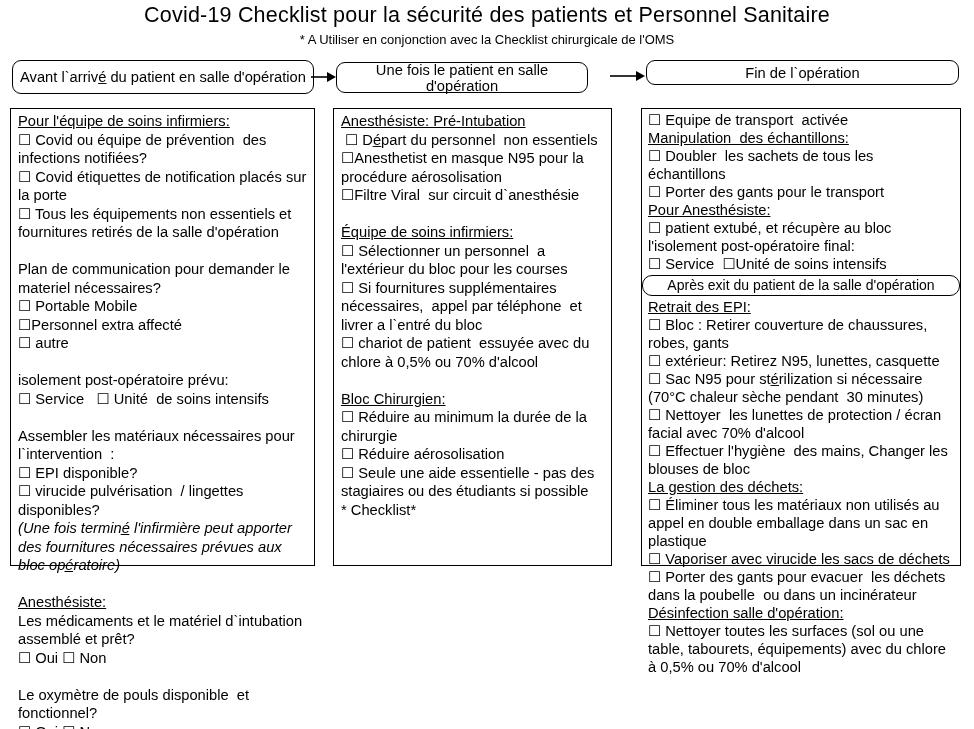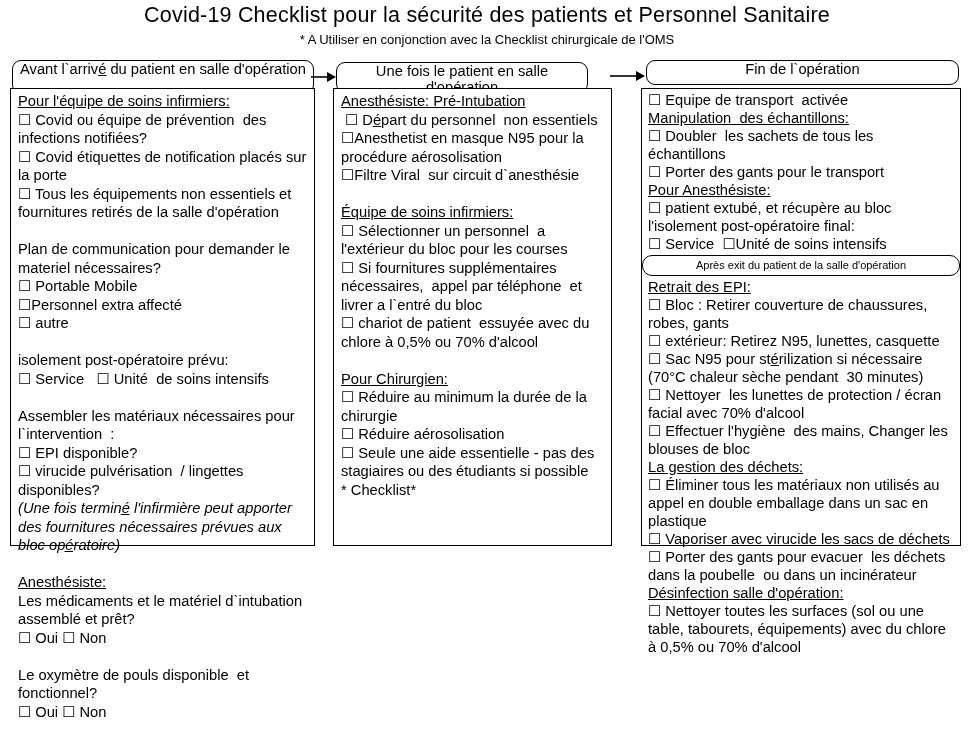--- a/index.html
+++ b/index.html
@@ -10,46 +10,46 @@
   .title {
     position:absolute; top:3px; left:0; width:100%; text-align:center;
     font-size:21.5px; font-weight:400; margin:0; letter-spacing:0.2px;
   }
   .subtitle {
     position:absolute; top:32px; left:0; width:100%; text-align:center;
     font-size:13px;
   }
   .flow-box {
     position:absolute; box-sizing:border-box; border:1.6px solid #000;
-    border-radius:9px; background:#fff; display:flex; 
+    border-radius:9px; background:#fff; display:flex; align-items:center;
     justify-content:center; text-align:center; font-size:14.7px; line-height:16px;
     padding:0 6px;
   }
   .box1 { left:12px;  top:60px; width:302px; height:34px; }
   .box2 { left:336px; top:62px; width:252px; height:31px; }
   .box3 { left:646px; top:60px; width:313px; height:25px; }
   .arrow { position:absolute; }
   .arrow1 { left:311px; top:71px; }
   .arrow2 { left:610px; top:70px; }
   .col {
-    position:absolute; top:88px; height:458px; box-sizing:border-box;
+    position:absolute; top:108px; height:458px; box-sizing:border-box;
     border:1.8px solid #000; background:#fff; font-size:14.7px;
     line-height:18.5px; padding:3px 7px;
   }
   .colL { left:10px;  width:305px; }
   .colM { left:333px; width:279px; }
   .colR { left:641px; width:320px; line-height:18px; padding:2px 6px; }
   .line { white-space:pre-wrap; }
   .heading { text-decoration:underline; }
   .italic { font-style:italic; }
   .colL .spacer, .colM .spacer { height:18.5px; }
   .sub-header {
     box-sizing:border-box; border:1.6px solid #000; border-radius:10px;
     background:#fff; margin:2px -6px 2px -6px; padding:1px 8px;
-    text-align:center; font-size:11px; line-height:17px;
+    text-align:center; font-size:14px; line-height:17px;
   }
 </style>
 </head>
 <body>
 
 <div class="page">
 
   <h1 class="title">Covid-19 Checklist pour la sécurité des patients et Personnel Sanitaire</h1>
   <div class="subtitle">*  A Utiliser  en conjonction  avec  la Checklist  chirurgicale  de l'OMS</div>
 
@@ -109,21 +109,21 @@
         <div class="line heading">Anesthésiste: Pré-Intubation</div>
         <div class="line normal"> ☐ Dé̲part du personnel  non essentiels</div>
         <div class="line normal">☐Anesthetist en masque N95 pour la procédure aérosolisation</div>
         <div class="line normal">☐Filtre Viral  sur circuit d`anesthésie</div>
         <div class="line spacer"></div>
         <div class="line heading">Équipe de soins infirmiers:</div>
         <div class="line normal">☐ Sélectionner un personnel  a l'extérieur du bloc pour les courses</div>
         <div class="line normal">☐ Si fournitures supplémentaires nécessaires,  appel par téléphone  et livrer a l`entré du bloc</div>
         <div class="line normal">☐ chariot de patient  essuyée avec du chlore à 0,5% ou 70% d'alcool</div>
         <div class="line spacer"></div>
-        <div class="line heading">Pour Chirurgien:</div>
+        <div class="line heading">Bloc Chirurgien:</div>
         <div class="line normal">☐ Réduire au minimum la durée de la chirurgie</div>
         <div class="line normal">☐ Réduire aérosolisation</div>
         <div class="line normal">☐ Seule une aide essentielle - pas des stagiaires ou des étudiants si possible</div>
         <div class="line normal">* Checklist*</div>
       </div>
   </div>
 
   <div class="col colR">
     <div>
         <div class="line normal">☐ Equipe de transport  activée</div>

